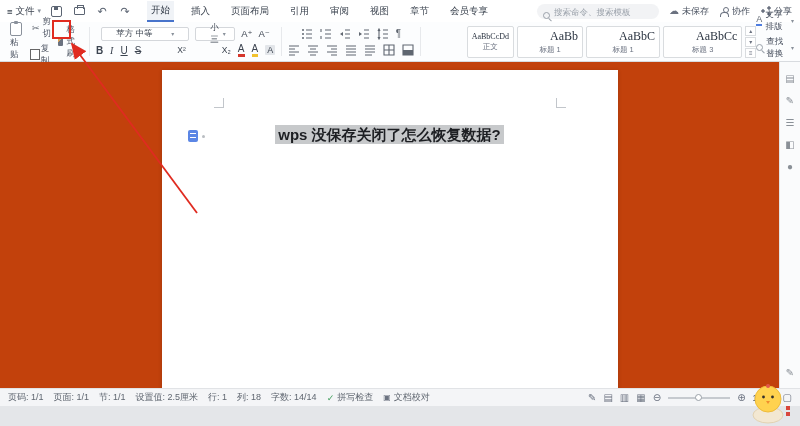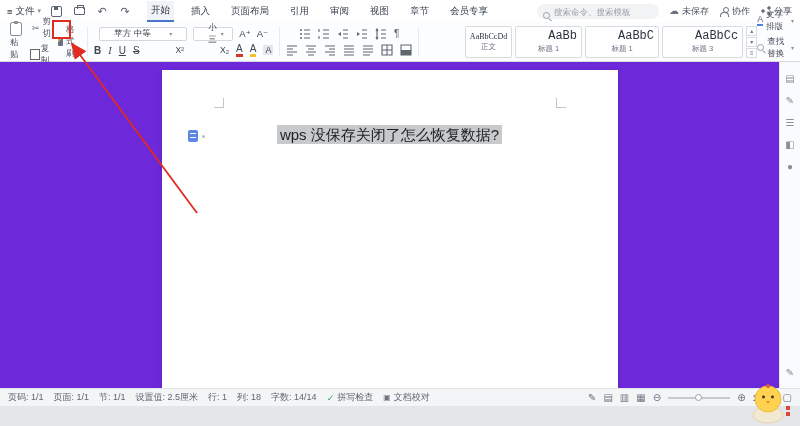--- a/index.html
+++ b/index.html
@@ -76,34 +76,34 @@
   .shadeA { background:#e3e6ea; padding:0 2px; font-size:9px; border-radius:1px; }
   .paragrp { display:flex; flex-direction:column; justify-content:center; gap:4px; }
   .prow { display:flex; align-items:center; gap:7px; }
   .pic { width:12px; height:12px; }
   .pic path { stroke:#5f6670; stroke-width:1.1; fill:none; }
   .pic .fil { fill:#5f6670; stroke:none; }
   .pilcrow { font-size:10px; color:#5f6670; line-height:1; }
   .styles { display:flex; align-items:center; gap:3px;padding-left:40px; }
   .stylecell { border:1px solid #d9dcdf; background:#fff; border-radius:2px; height:32px; display:flex; flex-direction:column; align-items:center; justify-content:center; padding:0 4px; }
   .stylecell .prev { font-size:8px; color:#2a3340; font-family:"Liberation Serif",serif; }
-  .stylecell .prevbig { font-size:12px; color:#2a3340; font-family:Liberation Mono, monospace;margin-left:28px; }
+  .stylecell .prevbig { font-size:12px; color:#2a3340; font-family:Liberation Serif, serif;margin-left:28px; }
   .stylecell .slab { font-size:7.5px; color:#6b7280; margin-top:1px; }
   .stylearrows { display:flex; flex-direction:column; gap:1px; }
   .sarrow { width:11px; height:10px; border:1px solid #d9dcdf; background:#fff; color:#6b7280; font-size:6px; display:flex; align-items:center; justify-content:center; }
   .rtools { display:flex; flex-direction:column; justify-content:center; gap:3px; margin-left:auto; font-size:8.5px; color:#4a5260; }
   .rtool { display:flex; align-items:center; gap:3px; }
   .rtool .caret { font-size:6px; color:#8a919b; }
   .icon-cursor { width:10px; height:10px; }
   .icon-cursor path { fill:#5f6670; }
   .icon-ta { font-size:9px; color:#5f6670; border-bottom:2px solid #4f7de0; line-height:1; }
 
   
   .workspace { display:flex; height:326px; }
-  .docarea { flex:1; position:relative; background:#6d28d9; overflow:hidden; }
+  .docarea { flex:1; position:relative; background:#c2410c; overflow:hidden;font-weight:bold; }
   .page { position:absolute; left:50%; transform:translateX(-50%); top:8px; width:456px; height:330px; background:#fff; box-shadow:0 1px 4px rgba(0,0,0,.18); }
   .cm { position:absolute; width:10px; height:10px; border:0 solid #c2c6cb; }
   .cm.tl { left:52px; top:28px; border-right-width:1px; border-bottom-width:1px; }
   .cm.tr { right:52px; top:28px; border-left-width:1px; border-bottom-width:1px; }
   .docline { padding-top:56px; text-align:center; font-size:15px; color:#1d1f23; }
   .docline .sel { background:#c7c9cb; padding:1px 3px; }
   .margin-ico { position:absolute; left:26px; top:60px; width:10px; height:12px; background:#5b86e5; border-radius:2px; background-image:linear-gradient(#fff 0 1px,transparent 1px 4px,#fff 4px 5px,transparent 5px); background-size:6px 8px; background-position:2px 3px; background-repeat:no-repeat; }
   .margin-dot { position:absolute; left:40px; top:65px; width:3px; height:3px; background:#b9bdc2; border-radius:50%; }
   .rightbar { width:21px; background:#fafbfc; border-left:1px solid #e2e4e7; display:flex; flex-direction:column; align-items:center; padding:12px 0 10px; gap:12px; }
   .rbicon { font-size:10px; color:#8a9097; line-height:1; }

